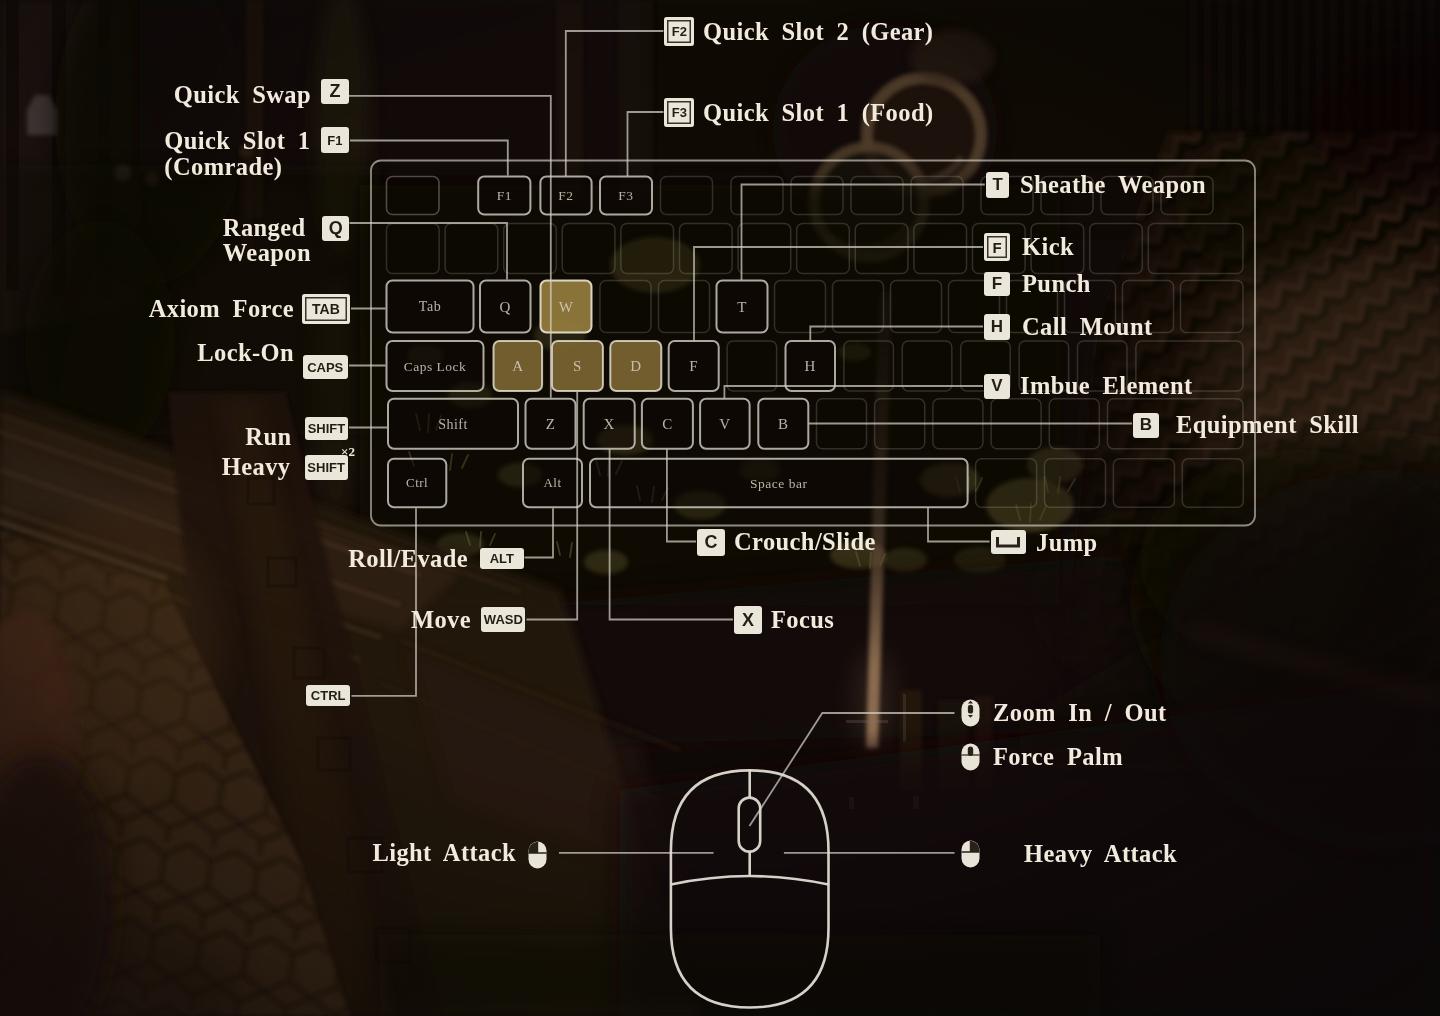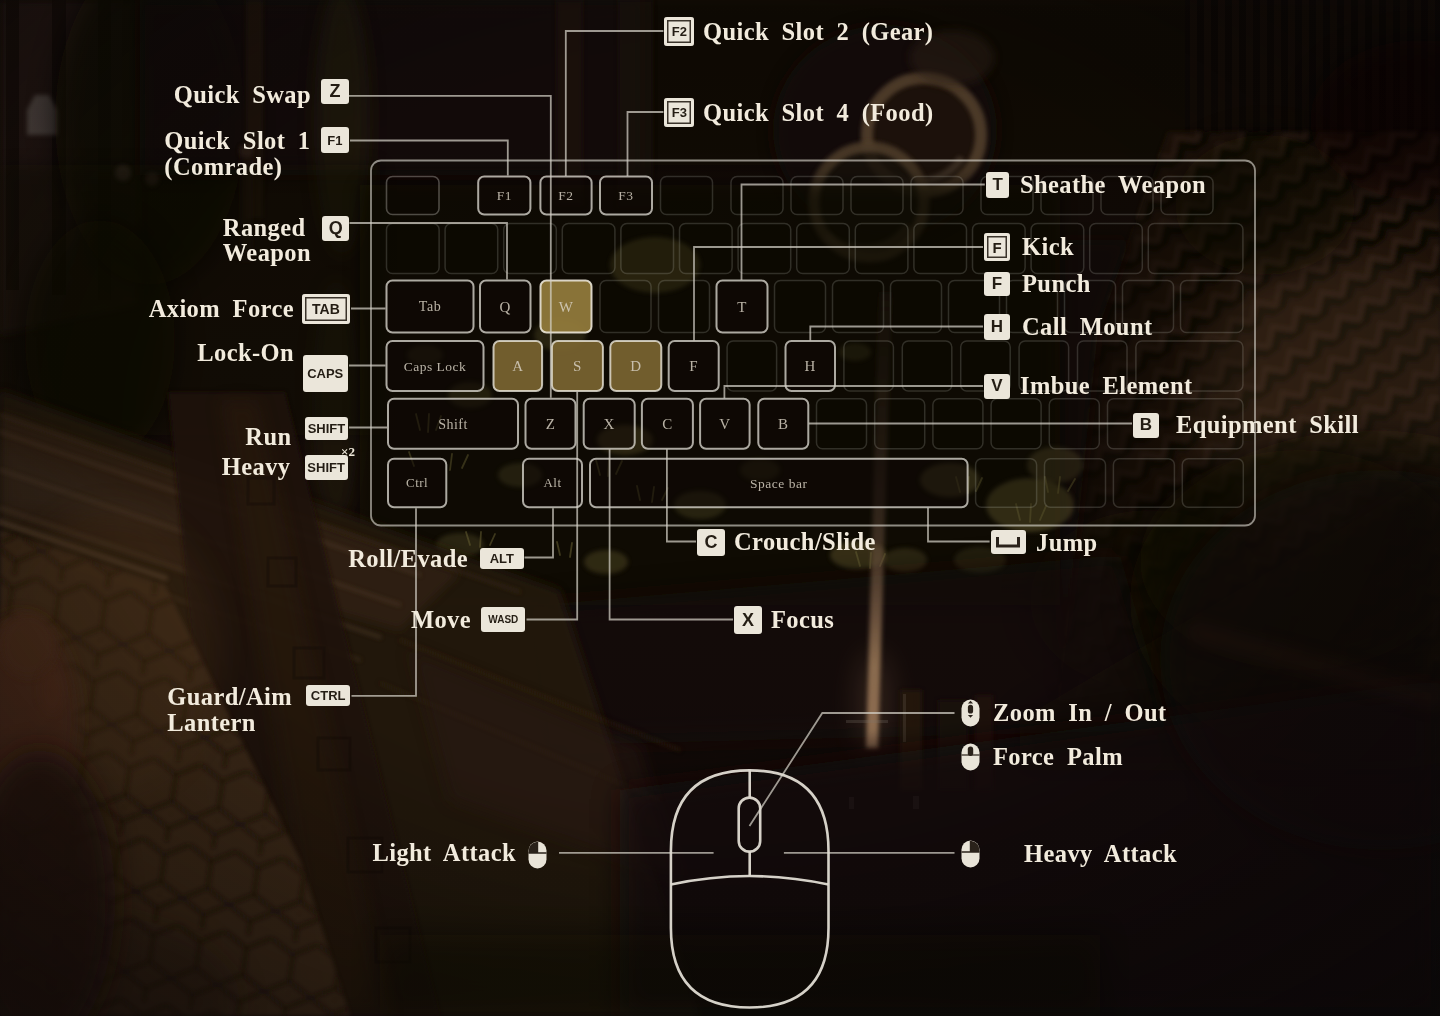--- a/index.html
+++ b/index.html
@@ -418,27 +418,26 @@
 <div class="lb ra" style="right:1146px;top:340px">Lock-On</div>
 
 <div class="lb ra" style="right:1148.5px;top:424px">Run</div>
 
 <div class="lb ra" style="right:1149.5px;top:453.5px">Heavy</div>
 
 <div class="lb ra" style="right:972px;top:545.5px">Roll/Evade</div>
 
 <div class="lb ra" style="right:969px;top:606.8px">Move</div>
 
-<div class="lb ra" style="right:1148px;top:683.5px;line-height:26.5px">Guard/Aim<br>Lantern</div>
 
 <div class="lb ra" style="right:924px;top:840px">Light Attack</div>
 
 <div class="lb" style="left:703px;top:18.6px">Quick Slot 2 (Gear)</div>
 
-<div class="lb" style="left:703px;top:99.5px">Quick Slot 4 (Food)</div>
+<div class="lb" style="left:703px;top:99.5px">Quick Slot 1 (Food)</div>
 
 <div class="lb" style="left:1020px;top:171.5px">Sheathe Weapon</div>
 
 <div class="lb" style="left:1022px;top:233.5px">Kick</div>
 
 <div class="lb" style="left:1022px;top:270.5px">Punch</div>
 
 <div class="lb" style="left:1022px;top:313.5px">Call Mount</div>
 
 <div class="lb" style="left:1020px;top:373px">Imbue Element</div>
@@ -458,31 +457,31 @@
 <div class="lb" style="left:1024px;top:841px">Heavy Attack</div>
 
 <div class="bd" style="left:320.8px;top:78.7px;width:28.5px;height:25.6px;font-size:18px">Z</div>
 
 <div class="bd" style="left:320.8px;top:127.4px;width:28.3px;height:25.7px;font-size:13px">F1</div>
 
 <div class="bd" style="left:322.3px;top:215.5px;width:27px;height:25.6px;font-size:18px">Q</div>
 
 <div class="bd dbl" style="left:301.6px;top:294.2px;width:48.7px;height:29.5px;font-size:14px">TAB</div>
 
-<div class="bd" style="left:302.6px;top:355.3px;width:45.2px;height:37px;font-size:13px">CAPS</div>
+<div class="bd" style="left:302.6px;top:355.3px;width:45.2px;height:24px;font-size:13px">CAPS</div>
 
 <div class="bd" style="left:304.7px;top:416.6px;width:43.5px;height:23.7px;font-size:13px">SHIFT</div>
 
 <div class="bd" style="left:304.7px;top:455.3px;width:42.9px;height:24.7px;font-size:13px">SHIFT</div>
 
 <div style="position:absolute;left:341px;top:444px;color:#efe9dc;font-family:'Liberation Serif',serif;font-weight:bold;font-size:13px">×2</div>
 
 <div class="bd" style="left:479.7px;top:548.3px;width:44.3px;height:20.6px;font-size:13px">ALT</div>
 
-<div class="bd" style="left:481.2px;top:607.3px;width:44.3px;height:25.1px;font-size:10px">WASD</div>
+<div class="bd" style="left:481.2px;top:607.3px;width:44.3px;height:25.1px;font-size:13px">WASD</div>
 
 <div class="bd" style="left:306px;top:684.8px;width:44.3px;height:21.3px;font-size:13px">CTRL</div>
 
 <div class="bd dbl" style="left:664.4px;top:17.2px;width:30px;height:28.9px;font-size:13px">F2</div>
 
 <div class="bd dbl" style="left:664.4px;top:98px;width:30px;height:29px;font-size:13px">F3</div>
 
 <div class="bd" style="left:985.8px;top:172px;width:23.7px;height:25.5px;font-size:17px">T</div>
 
 <div class="bd dbl" style="left:984px;top:233px;width:26px;height:28px;font-size:15px">F</div>

